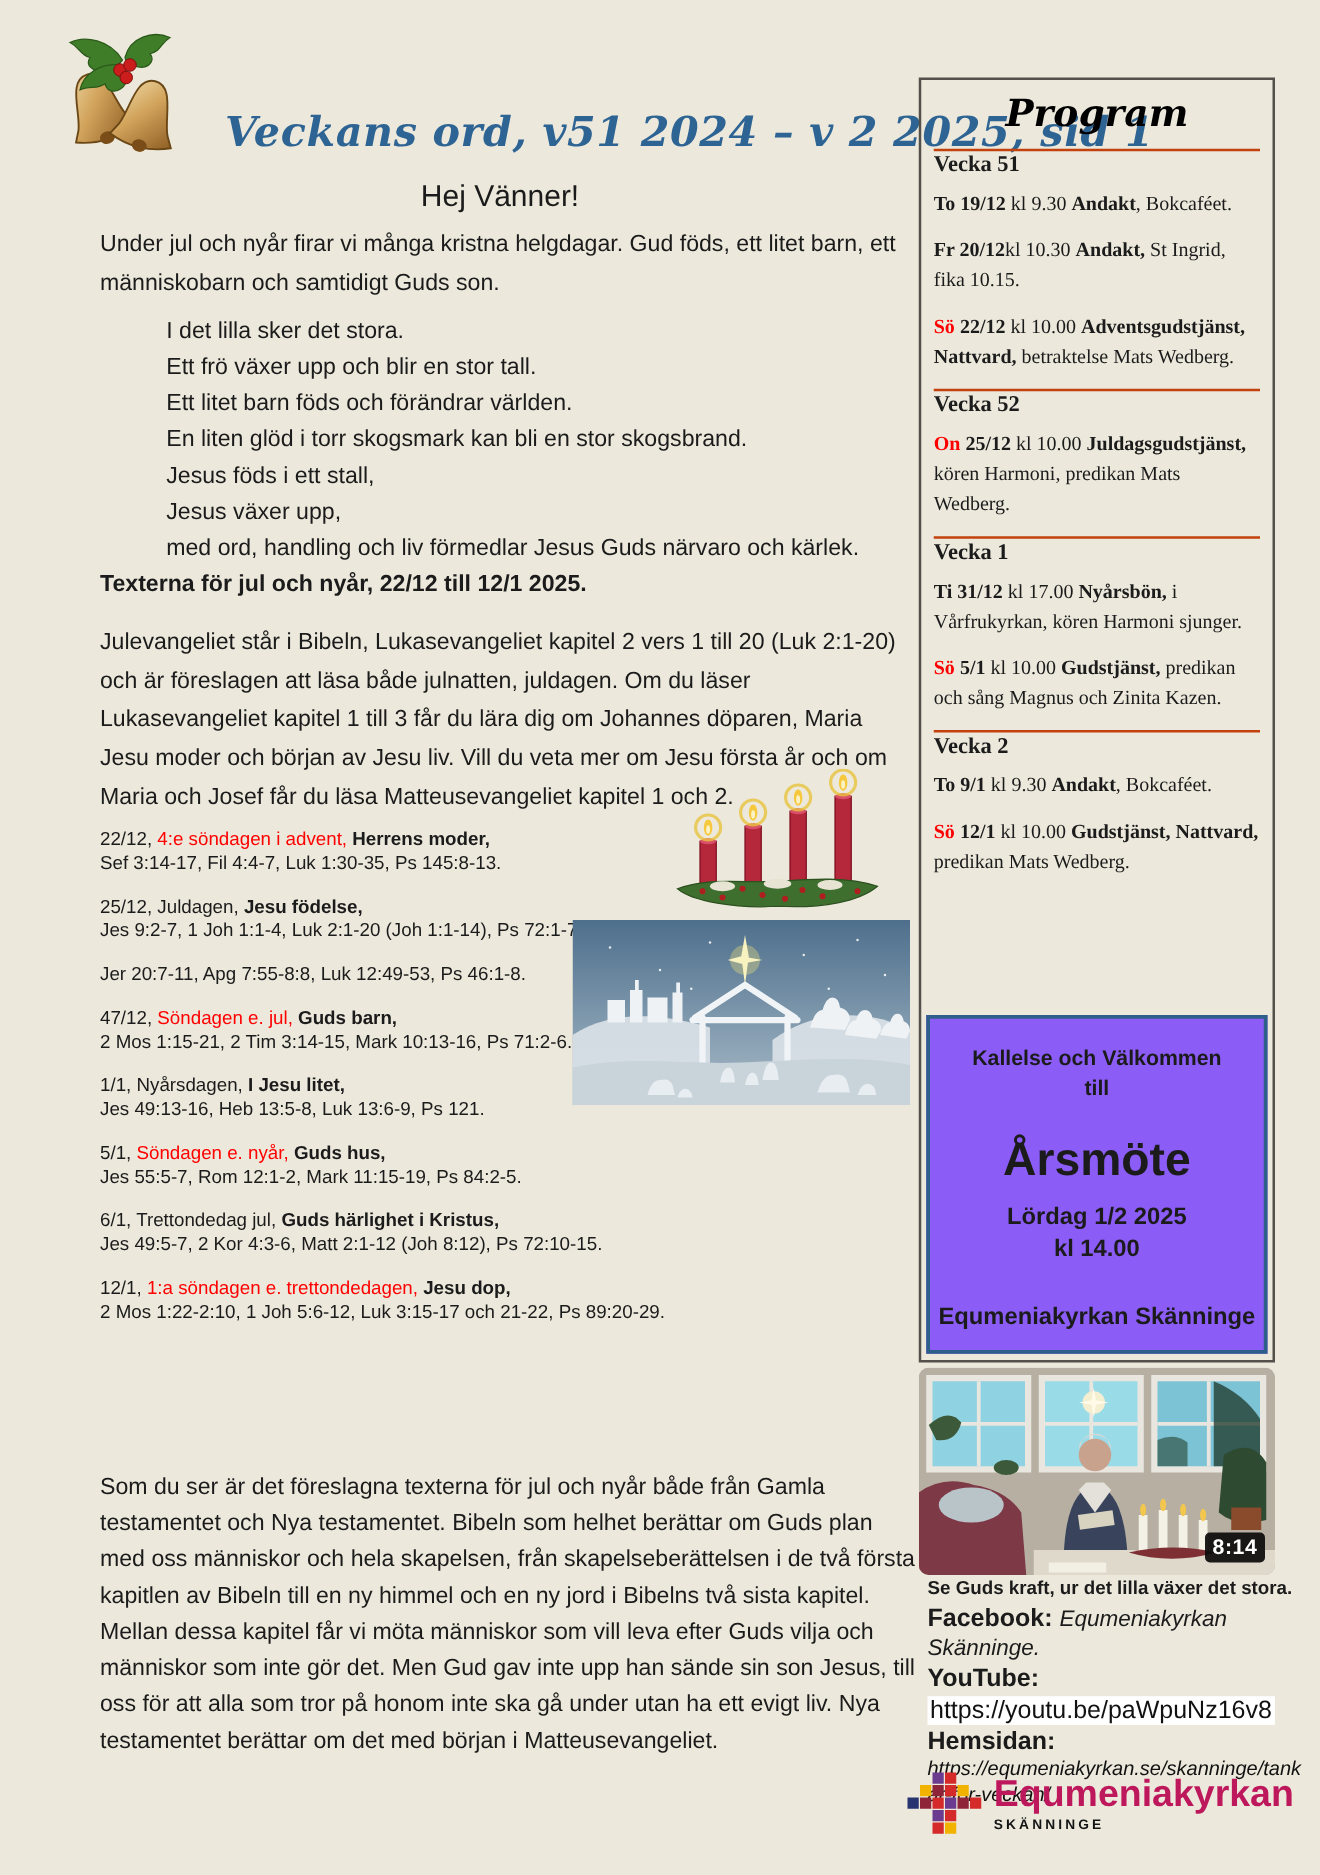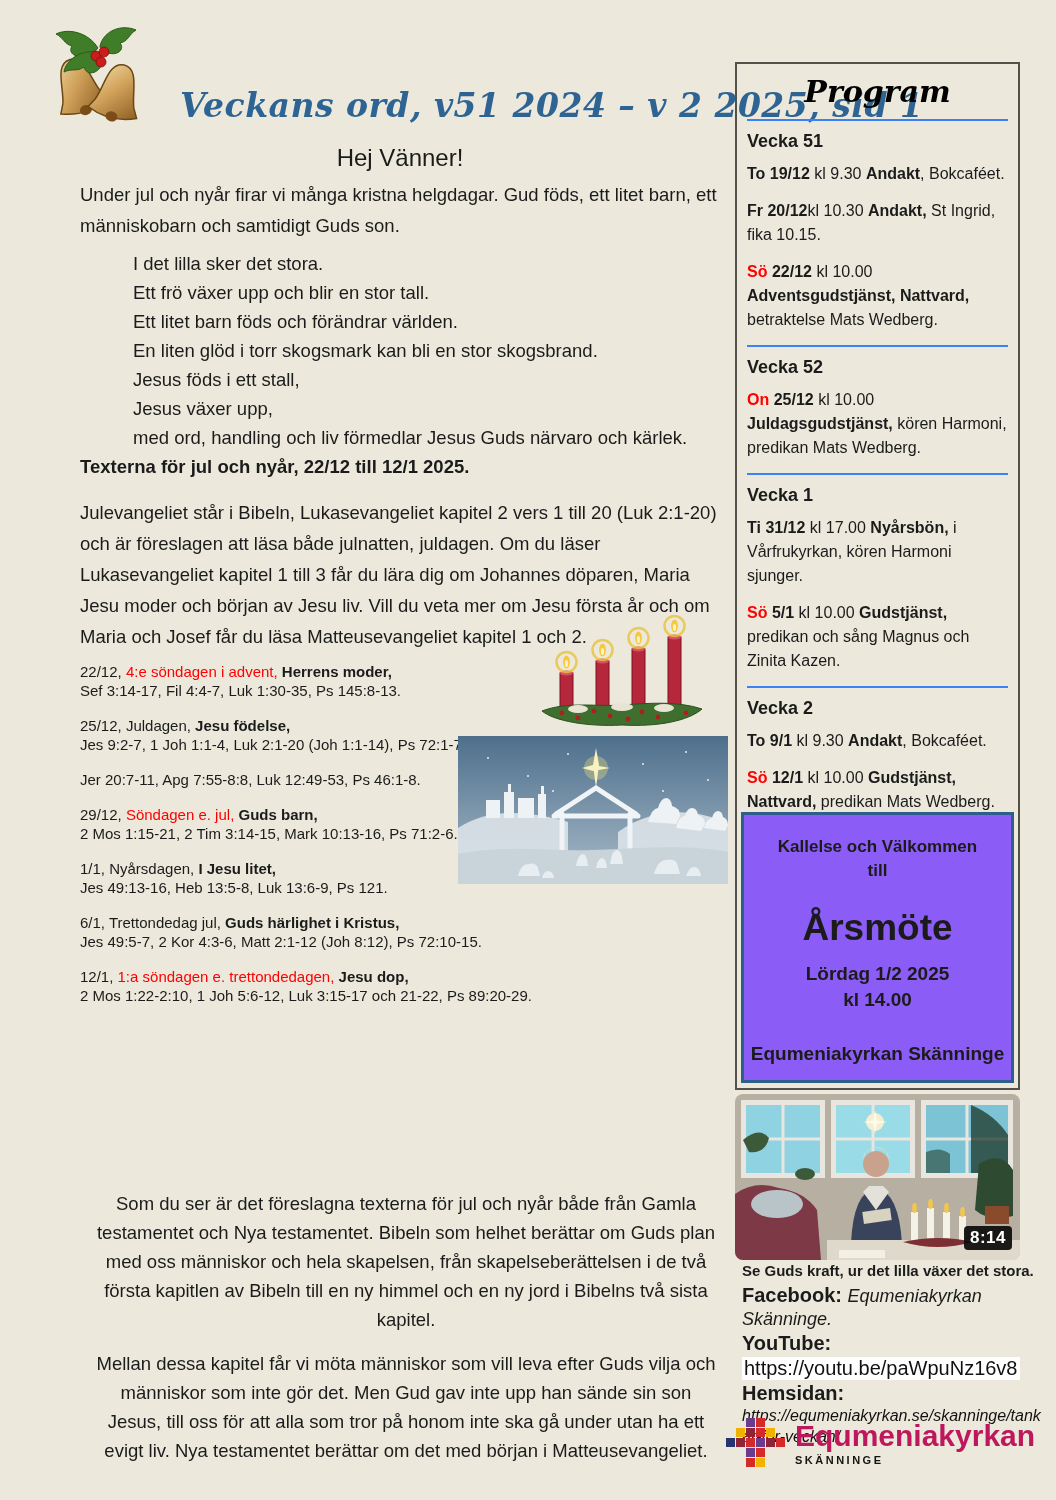--- a/index.html
+++ b/index.html
@@ -17,27 +17,27 @@
   
   .intro{left:80px;top:179px;width:648px;font-size:18.5px;line-height:31px;margin:0;}
   .poem{left:133px;top:249px;font-size:18.5px;line-height:29px;}
   .texts-heading{left:80px;top:456px;font-size:18.5px;font-weight:bold;}
   .gospel{left:80px;top:497px;width:652px;font-size:18.5px;line-height:31px;margin:0;}
 
   .readings{left:80px;top:662px;width:470px;font-size:15px;line-height:19px;}
   .reading-entry{margin-bottom:16px;}
 
   .closing{left:80px;top:1174px;width:652px;font-size:18.5px;line-height:29px;}
-  .closing p{margin:15px;text-align:center;}
+  .closing p{margin:0;}
 
   
   .program-box{left:735px;top:62px;width:261px;height:1024px;border:2px solid #54514a;padding:0 10px;}
   .program-title{font-family:"DejaVu Serif",serif;font-style:italic;font-weight:bold;
        font-size:30px;color:#000000;text-align:center;margin-top:10px;margin-bottom:10px;}
-  .week{border-top:2px solid #3b82f6;padding-top:10px;margin-top:9px;}
+  .week{border-top:2px solid #c2410c;padding-top:0;margin-top:9px;font-family:Liberation Serif, serif;}
   .week-label{font-size:18px;font-weight:bold;margin-bottom:10px;}
   .event{font-size:16px;line-height:24px;margin-bottom:13px;}
   .seg-b{font-weight:bold;}
   .seg-r{font-weight:bold;color:#FF0000;}
 
   
   .annual{position:absolute;left:4px;right:4px;bottom:5px;height:245px;background:#8b5cf6;
        border:3px solid #2E5F8A;text-align:center;padding-top:20px;}
   .annual-line{font-size:17px;font-weight:bold;line-height:24px;}
   .annual-title{font-size:37px;font-weight:bold;margin-top:24px;}
@@ -124,26 +124,30 @@
       <div>Sef 3:14-17, Fil 4:4-7, Luk 1:30-35, Ps 145:8-13.</div>
     </div>
     <div class="reading-entry">
       <div><span>25/12, </span><span>Juldagen, </span><span class="bold">Jesu födelse,</span></div>
       <div>Jes 9:2-7, 1 Joh 1:1-4, Luk 2:1-20 (Joh 1:1-14), Ps 72:1-7.</div>
     </div>
     <div class="reading-entry">
       <div>Jer 20:7-11, Apg 7:55-8:8, Luk 12:49-53, Ps 46:1-8.</div>
     </div>
     <div class="reading-entry">
-      <div><span>29/12, </span><span class="red">Söndagen e. jul, </span><span class="bold">Guds barn,</span></div>
+      <div><span>47/12, </span><span class="red">Söndagen e. jul, </span><span class="bold">Guds barn,</span></div>
       <div>2 Mos 1:15-21, 2 Tim 3:14-15, Mark 10:13-16, Ps 71:2-6.</div>
     </div>
     <div class="reading-entry">
       <div><span>1/1, </span><span>Nyårsdagen, </span><span class="bold">I Jesu litet,</span></div>
       <div>Jes 49:13-16, Heb 13:5-8, Luk 13:6-9, Ps 121.</div>
+    </div>
+    <div class="reading-entry">
+      <div><span>5/1, </span><span class="red">Söndagen e. nyår, </span><span class="bold">Guds hus,</span></div>
+      <div>Jes 55:5-7, Rom 12:1-2, Mark 11:15-19, Ps 84:2-5.</div>
     </div>
     <div class="reading-entry">
       <div><span>6/1, </span><span>Trettondedag jul, </span><span class="bold">Guds härlighet i Kristus,</span></div>
       <div>Jes 49:5-7, 2 Kor 4:3-6, Matt 2:1-12 (Joh 8:12), Ps 72:10-15.</div>
     </div>
     <div class="reading-entry">
       <div><span>12/1, </span><span class="red">1:a söndagen e. trettondedagen, </span><span class="bold">Jesu dop,</span></div>
       <div>2 Mos 1:22-2:10, 1 Joh 5:6-12, Luk 3:15-17 och 21-22, Ps 89:20-29.</div>
     </div>
   </div>

